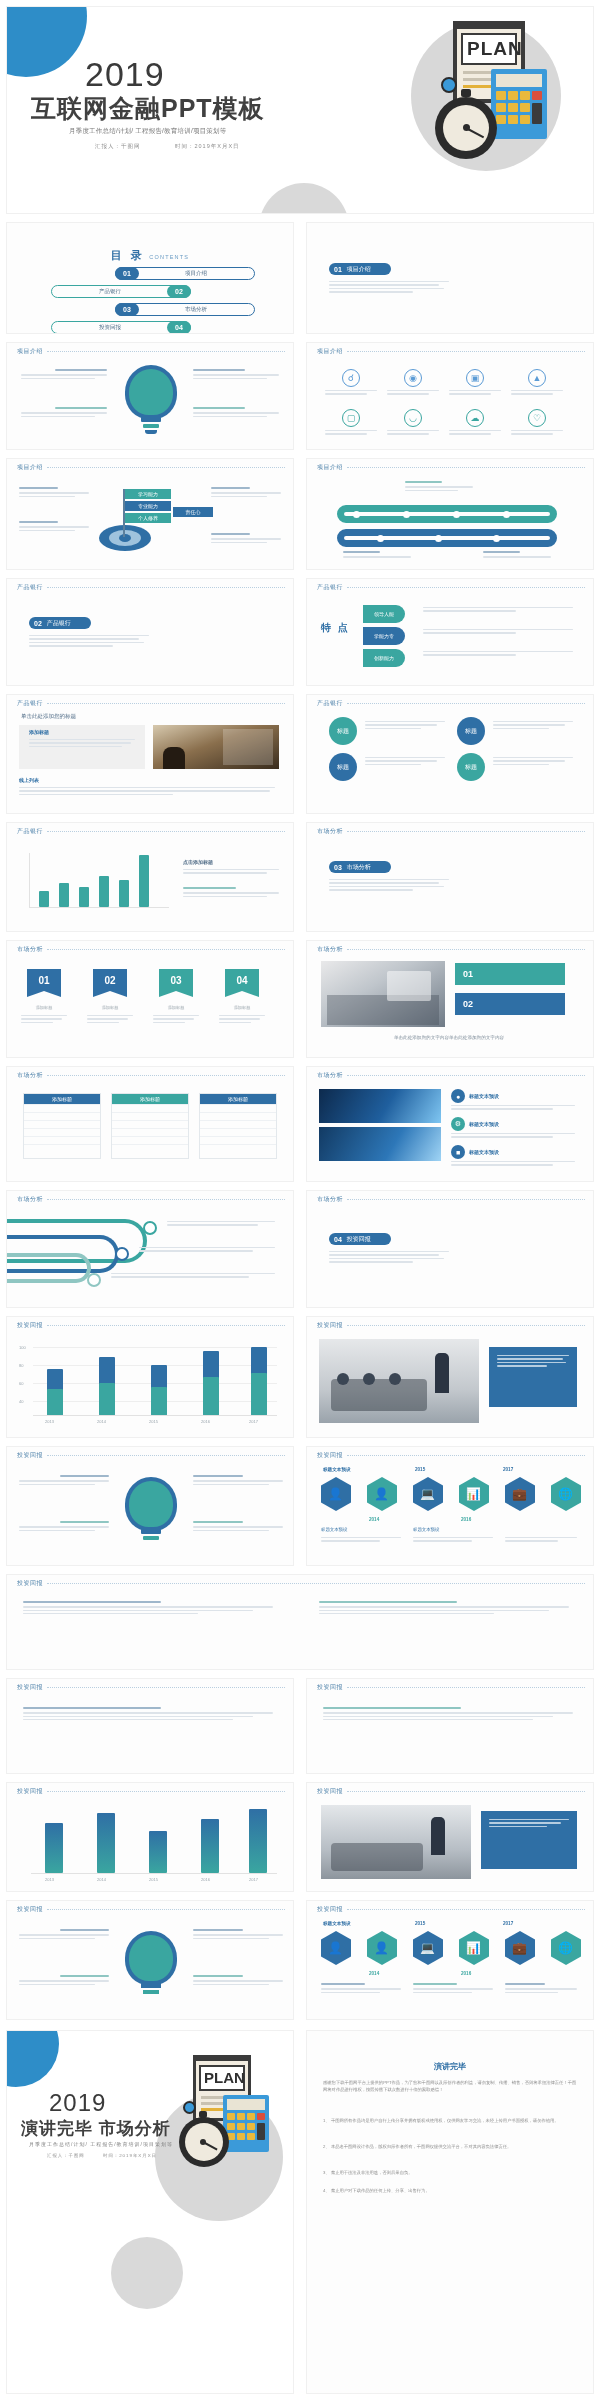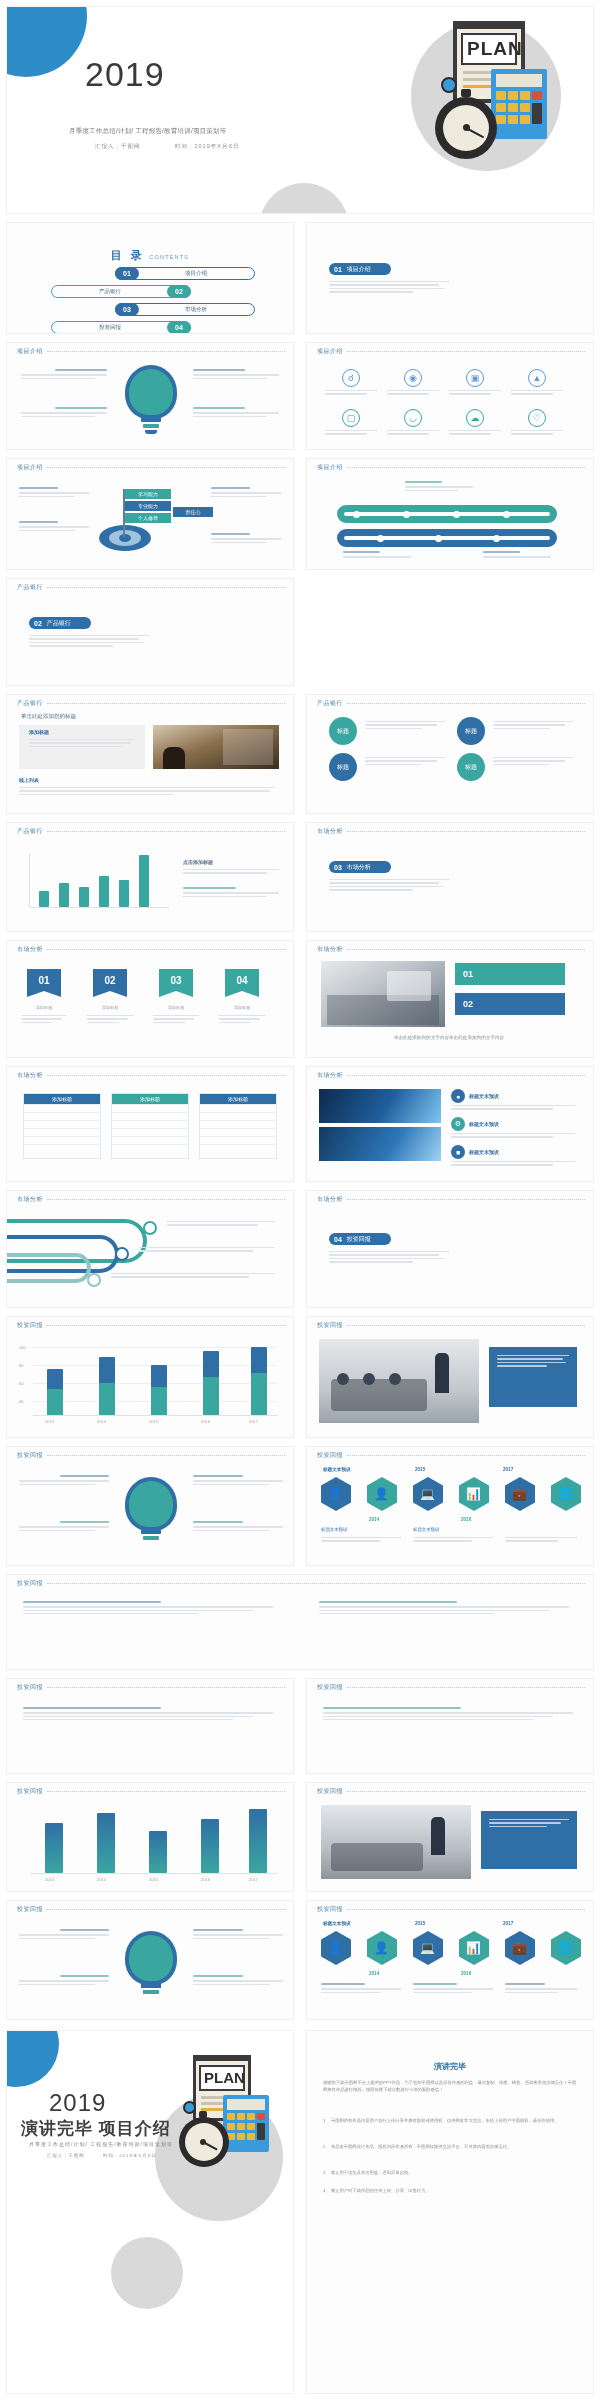--- a/index.html
+++ b/index.html
@@ -152,20 +152,21 @@
 <body>
 
 <div class="page">
 
   <div class="slide hero full" style="top:6px;height:208px;">
     <div class="blue-circle" style="left:-42px;top:-52px;width:122px;height:122px;"></div>
     <div class="gray-circle" style="left:404px;top:14px;width:150px;height:150px;background:#d8d8d8;"></div>
     <div class="gray-circle lt" style="left:252px;top:176px;width:90px;height:90px;"></div>
 
     <div class="hero-title hero-year" style="left:78px;top:48px;">2019</div>
+    <div class="hero-title hero-main" style="left:24px;top:86px;">互联网金融PPT模板</div>
     <div class="hero-title hero-sub" style="left:62px;top:120px;">月季度工作总结/计划/ 工程报告/教育培训/项目策划等</div>
     <div class="hero-title hero-meta" style="left:88px;top:136px;">汇报人：千图网</div>
     <div class="hero-title hero-meta" style="left:168px;top:136px;">时间：2019年X月X日</div>
 
     <div class="ill" style="left:398px;top:8px;width:170px;height:180px;">
       <div class="clip-board" style="left:48px;top:6px;width:72px;height:82px;"></div>
       <div class="clip-paper" style="left:52px;top:14px;width:64px;height:70px;"></div>
       <div class="clip-in" style="left:56px;top:18px;width:56px;height:32px;"></div>
       <div class="plan-text" style="left:62px;top:23px;font-size:19px;letter-spacing:1px;">PLAN</div>
       <div style="position:absolute;left:58px;top:56px;width:46px;height:3px;background:#c9c2b2;"></div>
@@ -411,20 +412,48 @@
       <span class="t">产品银行</span>
     </div>
     <div class="blob" style="left:22px;top:56px;width:120px;">
       <i style="width:100%"></i>
         <i style="width:92%"></i>
         <i style="width:96%"></i>
         <i style="width:70%"></i>
     </div>
   </div>
 
+  <div class="slide col-r" style="top:578px;height:108px;">
+    <div class="sec-head" style="left:10px;top:4px;width:268px;">
+      <span class="lbl">产品银行</span>
+      <span class="dots"></span>
+    </div>
+    <div style="position:absolute;left:14px;top:42px;font-size:10px;color:#2f6fa5;font-weight:700;letter-spacing:2px;">特 点</div>
+    <div style="position:absolute;left:56px;top:26px;width:42px;height:18px;background:#3aa6a0;border-radius:0 9px 9px 0;">
+      <span style="display:block;text-align:center;line-height:18px;font-size:5px;color:#fff;">领导人能</span>
+    </div>
+    <div style="position:absolute;left:56px;top:48px;width:42px;height:18px;background:#2f6fa5;border-radius:0 9px 9px 0;">
+      <span style="display:block;text-align:center;line-height:18px;font-size:5px;color:#fff;">学能力专</span>
+    </div>
+    <div style="position:absolute;left:56px;top:70px;width:42px;height:18px;background:#3aa6a0;border-radius:0 9px 9px 0;">
+      <span style="display:block;text-align:center;line-height:18px;font-size:5px;color:#fff;">创新能力</span>
+    </div>
+    <div class="blob" style="left:116px;top:28px;width:150px;">
+        <i style="width:100%"></i>
+        <i style="width:62%"></i>
+      </div>
+    <div class="blob" style="left:116px;top:50px;width:150px;">
+        <i style="width:100%"></i>
+        <i style="width:62%"></i>
+      </div>
+    <div class="blob" style="left:116px;top:72px;width:150px;">
+        <i style="width:100%"></i>
+        <i style="width:62%"></i>
+      </div>
+  </div>
 
   <div class="slide col-l" style="top:694px;height:120px;">
     <div class="sec-head" style="left:10px;top:4px;width:268px;">
       <span class="lbl">产品银行</span>
       <span class="dots"></span>
     </div>
     <div style="position:absolute;left:14px;top:18px;font-size:5.5px;color:#55708a;">单击此处添加您的标题</div>
     <div style="position:absolute;left:12px;top:30px;width:126px;height:44px;background:#f0f0f0;"></div>
     <div style="position:absolute;left:22px;top:34px;font-size:5px;color:#2f6fa5;font-weight:700;">添加标题</div>
     <div class="blob" style="left:22px;top:44px;width:106px;">
@@ -952,21 +981,21 @@
         <i style="width:74%"></i>
       </div>
   </div>
 
   <div class="slide col-l hero" style="top:2030px;height:364px;">
     <div class="blue-circle" style="left:-34px;top:-30px;width:86px;height:86px;"></div>
     <div class="gray-circle" style="left:148px;top:62px;width:128px;height:128px;background:#d8d8d8;"></div>
     <div class="gray-circle lt" style="left:104px;top:206px;width:72px;height:72px;"></div>
 
     <div class="hero-title" style="left:42px;top:58px;font-size:24px;color:#3a3a3a;">2019</div>
-    <div class="hero-title" style="left:14px;top:86px;font-size:17px;font-weight:700;color:#404040;">演讲完毕 项目介绍</div>
+    <div class="hero-title" style="left:14px;top:86px;font-size:17px;font-weight:700;color:#404040;">演讲完毕 市场分析</div>
     <div class="hero-title" style="left:22px;top:110px;font-size:5px;color:#7d7d7d;">月季度工作总结/计划/ 工程报告/教育培训/项目策划等</div>
     <div class="hero-title" style="left:40px;top:122px;font-size:4.4px;color:#8d8d8d;">汇报人：千图网</div>
     <div class="hero-title" style="left:96px;top:122px;font-size:4.4px;color:#8d8d8d;">时间：2019年X月X日</div>
 
     <div class="ill" style="left:150px;top:20px;width:130px;height:150px;">
       <div class="clip-board" style="left:36px;top:4px;width:58px;height:66px;"></div>
       <div class="clip-paper" style="left:39px;top:10px;width:52px;height:57px;"></div>
       <div class="clip-in" style="left:42px;top:14px;width:46px;height:26px;"></div>
       <div class="plan-text" style="left:47px;top:18px;font-size:15px;">PLAN</div>
       <div style="position:absolute;left:44px;top:45px;width:38px;height:3px;background:#c9c2b2;"></div>

